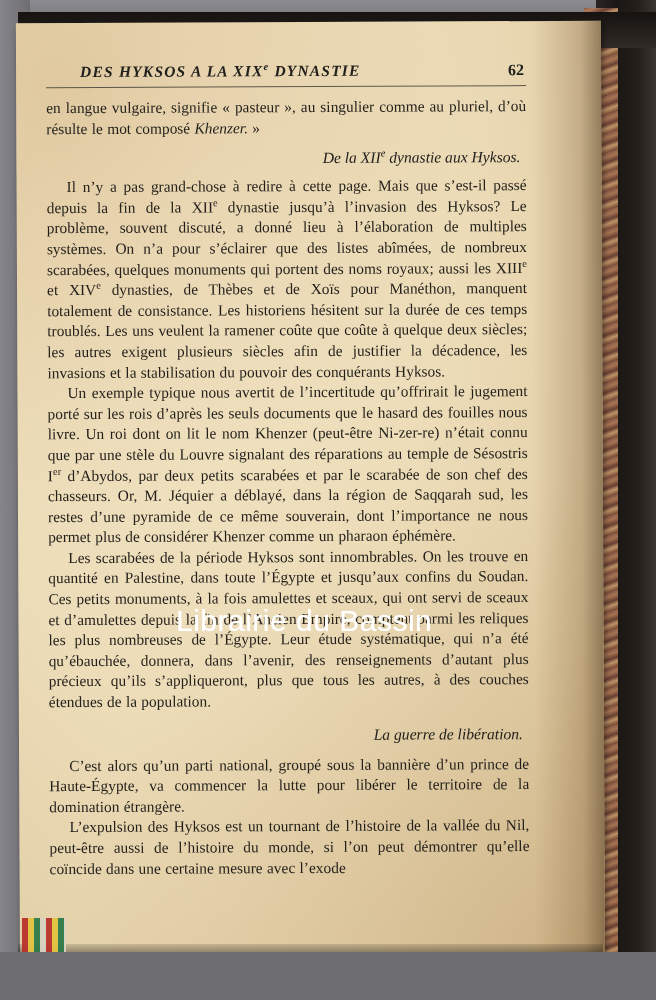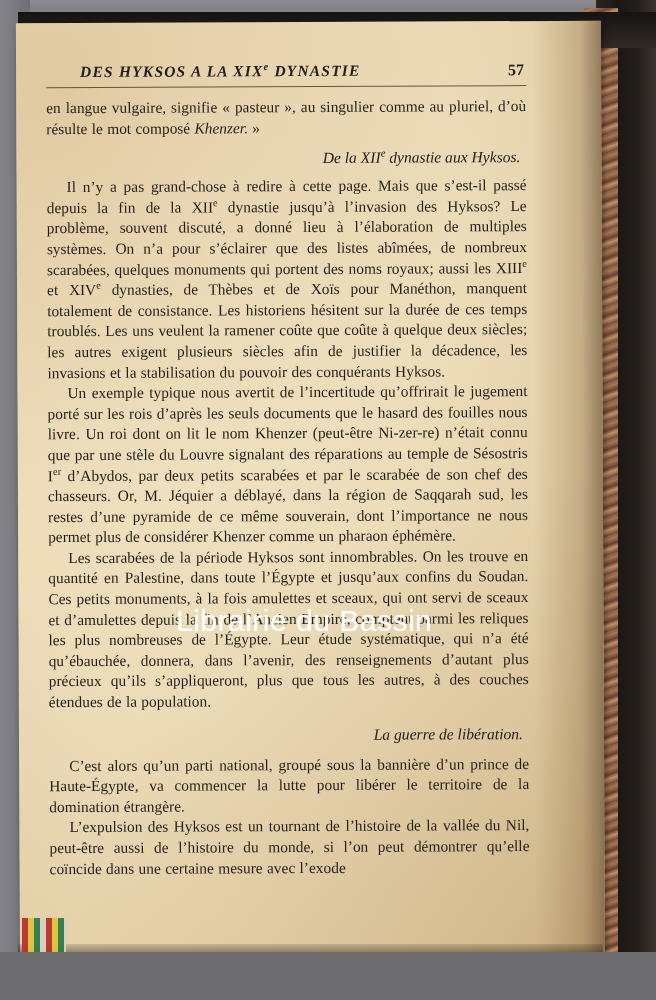--- a/index.html
+++ b/index.html
@@ -168,21 +168,21 @@
   <div class="bg-left"></div>
   <div class="cover-right"></div>
   <div class="marble"></div>
   <div class="cover-top"></div>
 
   <div class="page-sheet">
     <div class="content">
 
       <div class="running-head">
         <span class="title-text">DES HYKSOS A LA XIX<sup>e</sup> DYNASTIE</span>
-        <span class="folio">57</span>
+        <span class="folio">62</span>
       </div>
       <div class="rule"></div>
 
       <p>en langue vulgaire, signifie « pasteur », au singulier comme au pluriel, d’où résulte le mot composé <i>Khenzer.</i> »</p>
 
       <div class="subhead">De la XII<sup>e</sup> dynastie aux Hyksos.</div>
 
       <p class="indent">Il n’y a pas grand-chose à redire à cette page. Mais que s’est-il passé depuis la fin de la XII<sup>e</sup> dynastie jusqu’à l’invasion des Hyksos? Le problème, souvent discuté, a donné lieu à l’élaboration de multiples systèmes. On n’a pour s’éclairer que des listes abîmées, de nombreux scarabées, quelques monuments qui portent des noms royaux; aussi les XIII<sup>e</sup> et XIV<sup>e</sup> dynasties, de Thèbes et de Xoïs pour Manéthon, manquent totalement de consistance. Les historiens hésitent sur la durée de ces temps troublés. Les uns veulent la ramener coûte que coûte à quelque deux siècles; les autres exigent plusieurs siècles afin de justifier la décadence, les invasions et la stabilisation du pouvoir des conquérants Hyksos.</p>
       <p class="indent">Un exemple typique nous avertit de l’incertitude qu’offrirait le jugement porté sur les rois d’après les seuls documents que le hasard des fouilles nous livre. Un roi dont on lit le nom Khenzer (peut-être Ni-zer-re) n’était connu que par une stèle du Louvre signalant des réparations au temple de Sésostris I<sup>er</sup> d’Abydos, par deux petits scarabées et par le scarabée de son chef des chasseurs. Or, M. Jéquier a déblayé, dans la région de Saqqarah sud, les restes d’une pyramide de ce même souverain, dont l’importance ne nous permet plus de considérer Khenzer comme un pharaon éphémère.</p>
       <p class="indent">Les scarabées de la période Hyksos sont innombrables. On les trouve en quantité en Palestine, dans toute l’Égypte et jusqu’aux confins du Soudan. Ces petits monuments, à la fois amulettes et sceaux, qui ont servi de sceaux et d’amulettes depuis la fin de l’Ancien Empire, comptent parmi les reliques les plus nombreuses de l’Égypte. Leur étude systématique, qui n’a été qu’ébauchée, donnera, dans l’avenir, des renseignements d’autant plus précieux qu’ils s’appliqueront, plus que tous les autres, à des couches étendues de la population.</p>

